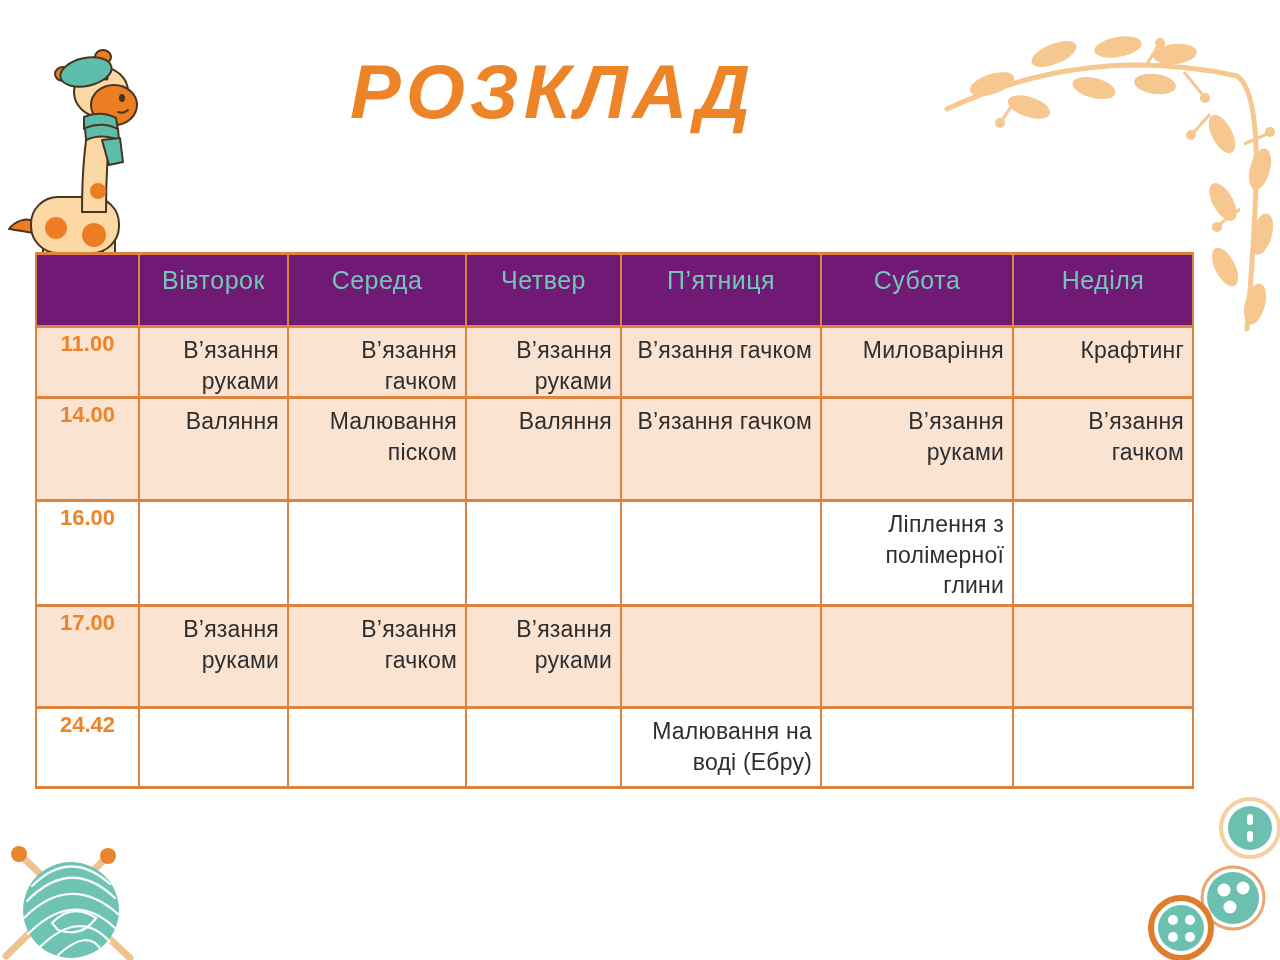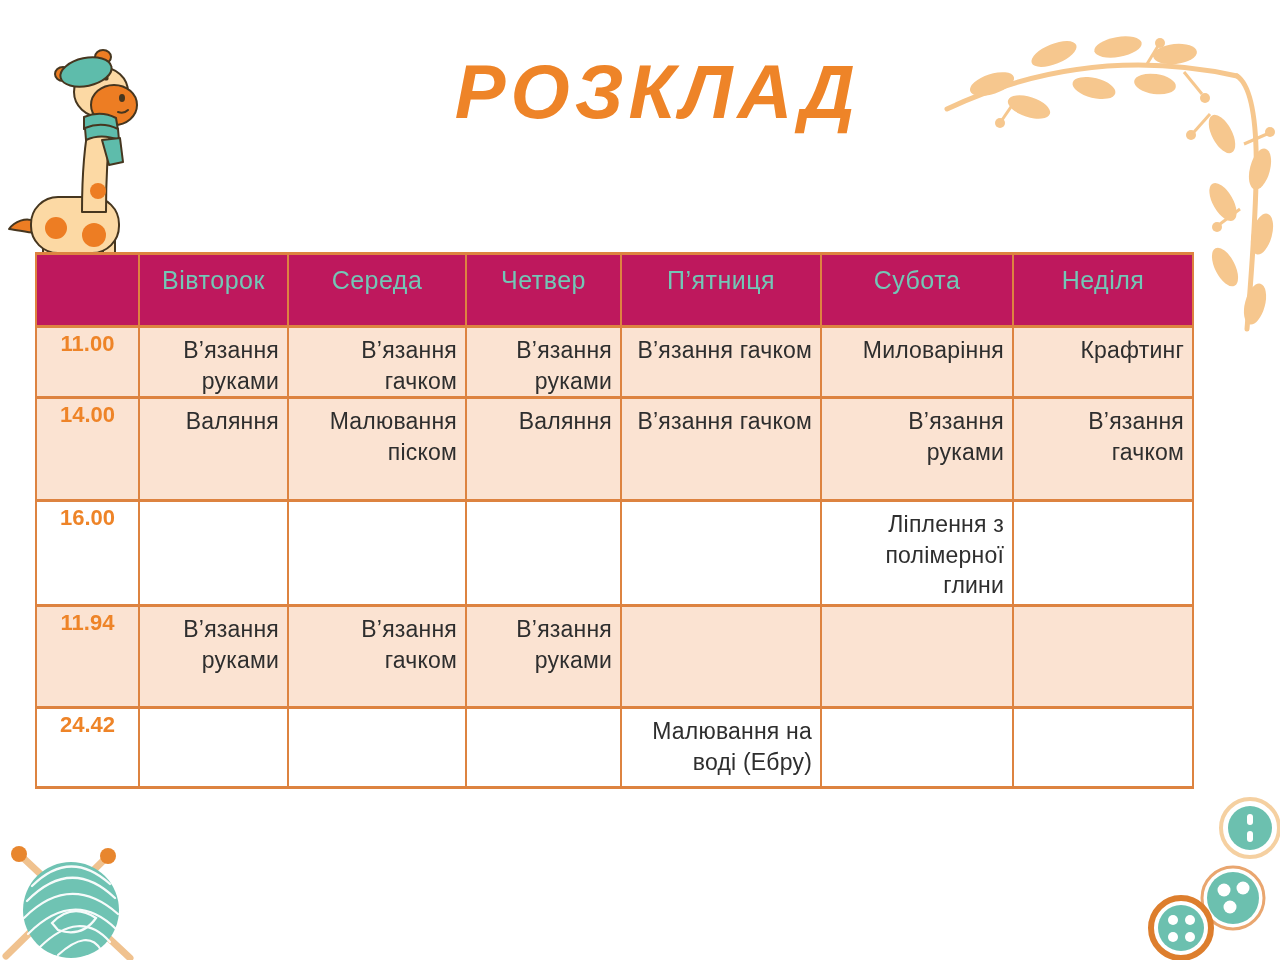--- a/index.html
+++ b/index.html
@@ -9,42 +9,42 @@
     --peach:#fbe3d2;
     --celltext:#2e2e2e;
   }
   html,body{margin:0;padding:0;}
   body{
     width:1280px;height:960px;position:relative;overflow:hidden;
     background:#ffffff;font-family:"Liberation Sans",sans-serif;
   }
   .page-title{
     position:absolute;left:350px;top:48px;width:510px;
-    text-align:right;font-size:76px;font-weight:bold;font-style:italic;
+    text-align:left;font-size:76px;font-weight:bold;font-style:italic;
     color:var(--orange-bright);letter-spacing:5px;white-space:nowrap;
   }
   .deco{position:absolute;}
   .giraffe{left:6px;top:16px;}
   .branch{left:922px;top:14px;}
   .yarn{left:0px;top:828px;}
   .buttons{left:1133px;top:790px;}
 
   table.schedule{
     position:absolute;left:35px;top:252px;
     border-collapse:collapse;table-layout:fixed;
   }
   .schedule th,.schedule td{
     border:2px solid var(--border);
     border-top-width:3px;border-bottom-width:3px;
     box-sizing:border-box;overflow:hidden;
   }
   .schedule thead th{
     height:73px;vertical-align:top;padding-top:11px;
     color:var(--teal);font-weight:normal;font-size:25px;
-    text-align:center;letter-spacing:.5px;background:#be185d;
+    text-align:center;letter-spacing:.5px;background:#701a75;
   }
   .schedule tbody th.time{
     vertical-align:top;padding-top:3px;text-align:center;
     color:var(--orange-bright);font-size:22px;font-weight:bold;
   }
   .schedule td{
     vertical-align:top;text-align:right;
     padding:7px 8px 0 12px;
     font-size:23px;line-height:1.33;color:var(--celltext);
     letter-spacing:.2px;
@@ -176,21 +176,21 @@
       <tr>
         <th class="time">16.00</th>
         <td></td>
         <td></td>
         <td></td>
         <td></td>
         <td>Ліплення з полімерної глини</td>
         <td></td>
       </tr>
       <tr class="shaded">
-        <th class="time">11.94</th>
+        <th class="time">17.00</th>
         <td>В’язання руками</td>
         <td>В’язання гачком</td>
         <td>В’язання руками</td>
         <td></td>
         <td></td>
         <td></td>
       </tr>
       <tr>
         <th class="time">24.42</th>
         <td></td>

